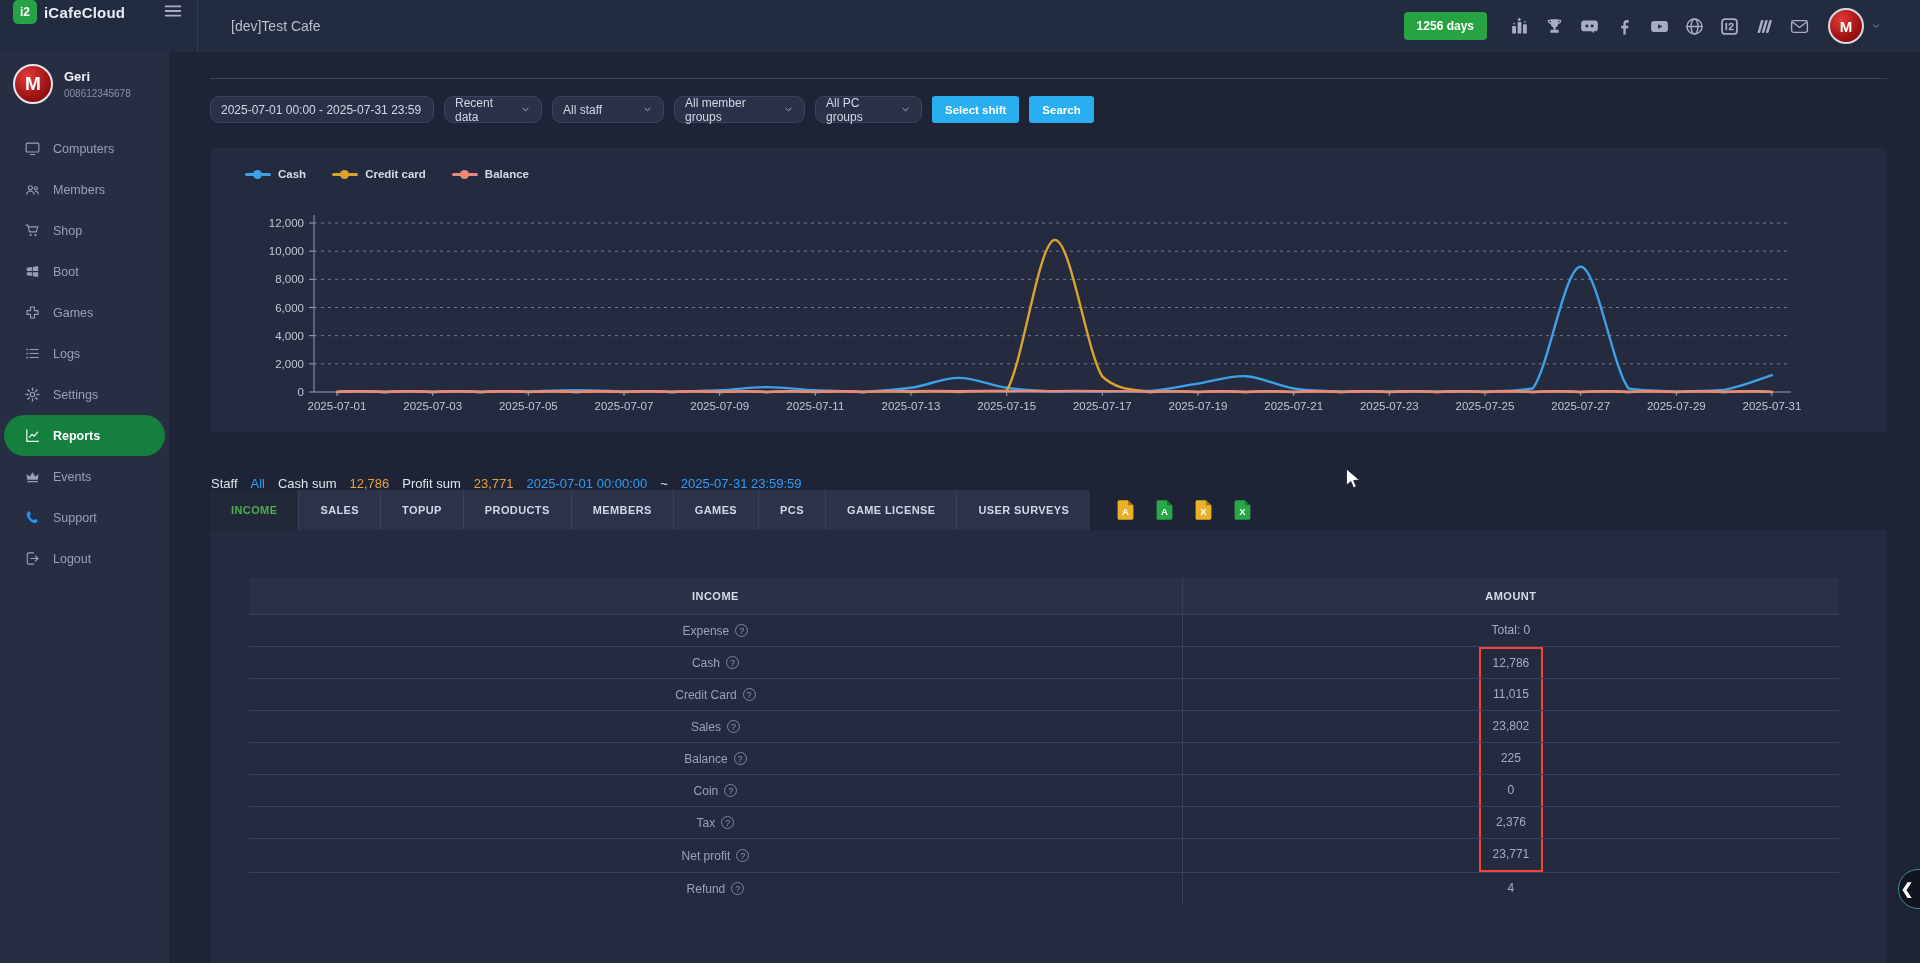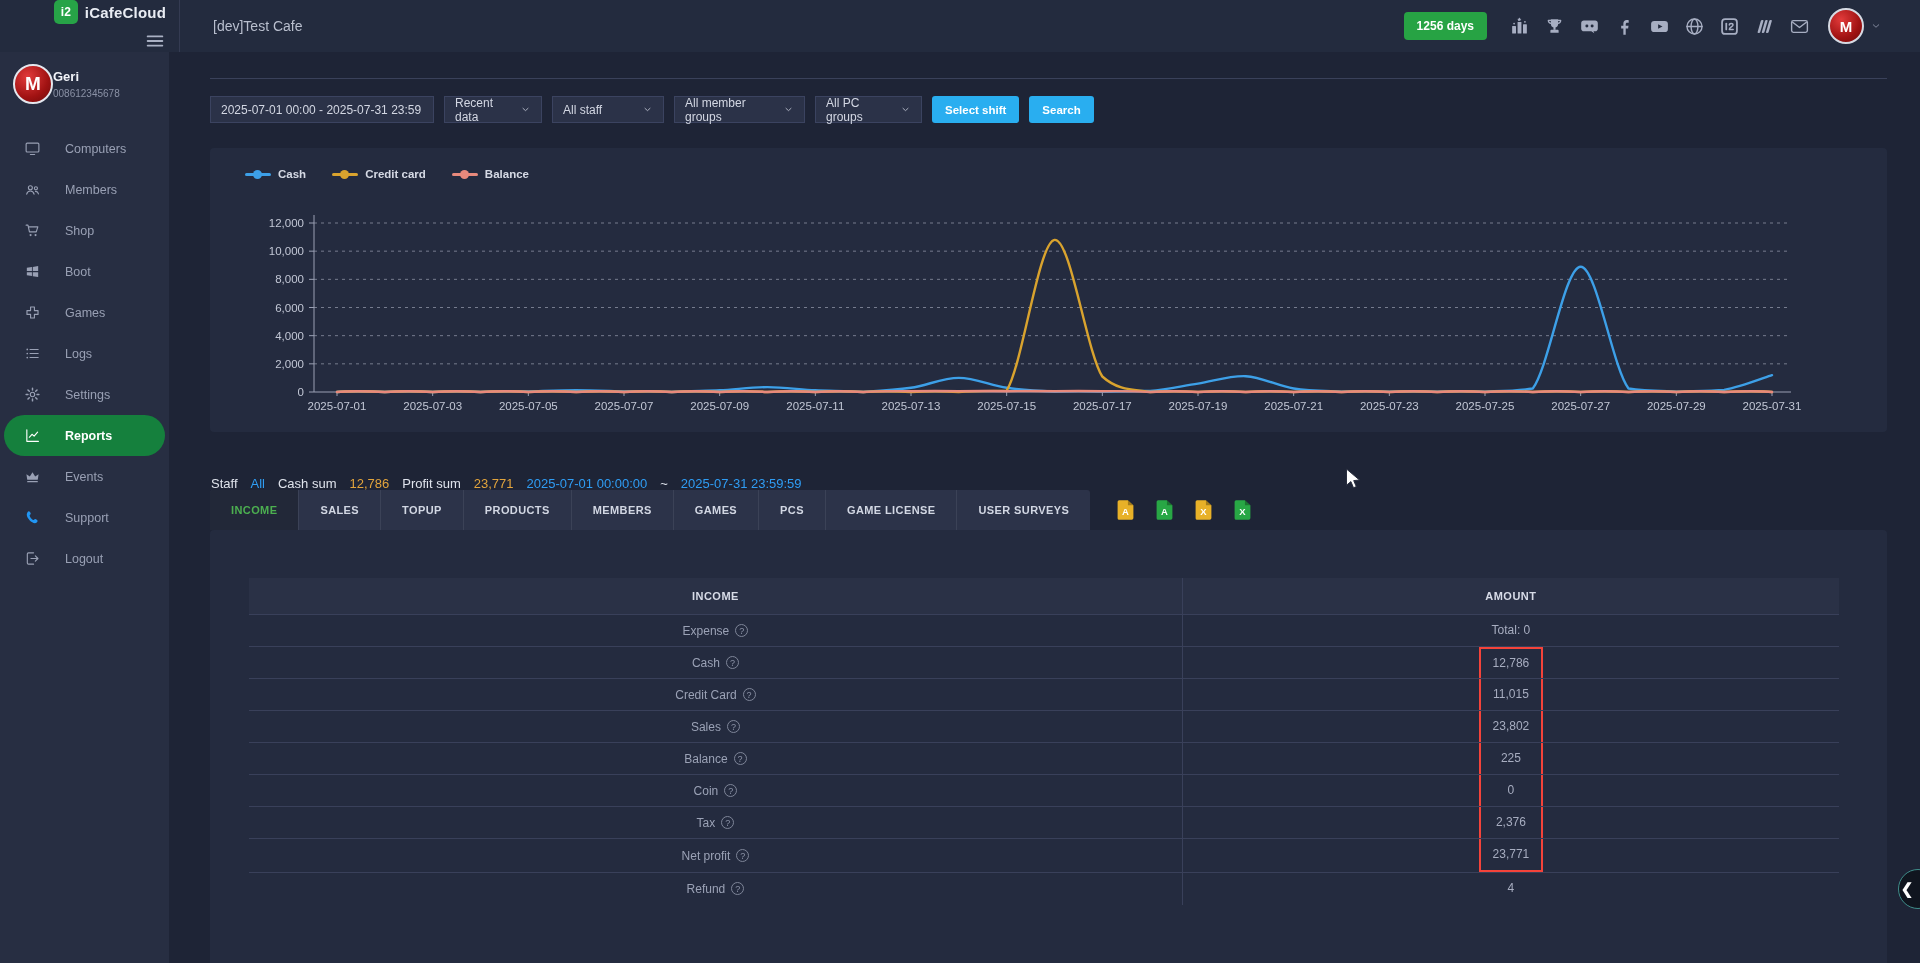--- a/index.html
+++ b/index.html
@@ -1,21 +1,21 @@
 <!DOCTYPE html>
 <html><head>
 <meta charset="utf-8">
 <style>
   html,body{margin:0;padding:0;}
   body{width:1920px;height:963px;position:relative;overflow:hidden;background:#1e2436;
        font-family:"Liberation Sans",sans-serif;color:#c6cbd9;}
   
   .topbar{position:absolute;left:0;top:0;right:0;height:52px;background:#232b3e;display:flex;align-items:center;z-index:5;}
-  .brand{width:180px;height:100%;display:flex;align-items:flex-end;justify-content:space-between;
-         padding:0 13px 0 13px;box-sizing:border-box;border-right:1px solid #343b52;flex-direction:column;}
+  .brand{width:198px;height:100%;display:flex;align-items:flex-start;justify-content:space-between;
+         padding:0 13px 0 13px;box-sizing:border-box;border-right:1px solid #343b52;}
   .brand-left{display:flex;align-items:center;}
   .logo-badge{width:24px;height:24px;background:#27a347;border-radius:5px;color:#fff;font-weight:bold;
               font-size:12px;display:flex;align-items:center;justify-content:center;}
   .brand-name{font-size:15px;font-weight:bold;color:#e9ecf3;margin-left:7px;letter-spacing:.2px;}
   .hamburger{color:#aab1c4;display:flex;cursor:pointer;}
   .page-title{margin-left:33px;font-size:14px;color:#b9bfce;}
   .topbar-right{margin-left:auto;display:flex;align-items:center;padding-right:38px;}
   .days-badge{background:#27a344;color:#fff;font-size:12px;font-weight:bold;padding:7px 13px;border-radius:4px;margin-right:22px;cursor:pointer;}
   .tb-icons{display:flex;align-items:center;gap:14px;color:#a7aec2;}
   .tb-icon{width:21px;height:21px;display:flex;cursor:pointer;}
@@ -24,34 +24,34 @@
           border:2px solid #d6dae3;display:flex;align-items:center;justify-content:center;
           color:#fff;font-weight:bold;font-size:15px;}
   .avatar-chev{color:#8a91a5;margin-left:6px;display:flex;cursor:pointer;}
   
   .sidebar{position:absolute;left:0;top:52px;bottom:0;width:169px;background:#272e42;z-index:4;}
   .user{display:flex;align-items:center;padding:12px 8px 10px 13px;}
   .avatar2{width:40px;height:40px;border-radius:50%;
           background:radial-gradient(circle at 35% 30%, #e23b3b 0%, #a01212 60%, #6d0a0a 100%);
           border:2px solid #e4e7ee;display:flex;align-items:center;justify-content:center;
           color:#fff;font-weight:bold;font-size:19px;box-sizing:border-box;}
-  .user-info{}
+  .user-info{margin-left:11px;}
   .user-name{font-size:13px;font-weight:bold;color:#f1f3f8;}
   .user-phone{font-size:10px;color:#8a91a5;margin-top:4px;}
   .nav{margin-top:14px;}
-  .nav-item{height:41px;display:flex;align-items:center;padding-left:20px;gap:24px;font-size:12.5px;
+  .nav-item{height:41px;display:flex;align-items:center;padding-left:20px;gap:12px;font-size:12.5px;
             color:#99a0b4;cursor:pointer;margin:0 4px;border-radius:21px;box-sizing:border-box;}
   .nav-item svg{flex:0 0 auto;}
   .nav-item.active{background:#15803d;color:#ffffff;font-weight:bold;}
   .nav-item.support-color svg{color:#2196f3;}
   
   .main{position:absolute;left:169px;top:52px;right:0;bottom:0;background:#1e2436;}
   .divider{position:absolute;left:41px;right:33px;top:26px;height:1px;background:#3a415a;}
   .filters{position:absolute;left:41px;top:44px;display:flex;gap:10px;align-items:center;}
-  .f-box{height:27px;box-sizing:border-box;background:#2b3248;border:1px solid #3b4360;border-radius:0;
+  .f-box{height:27px;box-sizing:border-box;background:#2b3248;border:1px solid #3b4360;border-radius:9px;
          color:#d3d7e3;font-size:12px;display:flex;align-items:center;padding:0 10px;cursor:pointer;}
   .f-date{width:224px;}
   .f-select{justify-content:space-between;gap:8px;}
   .f-select .sel-chev{color:#c3c8d6;display:flex;}
   .w1{width:98px;}.w2{width:112px;}.w3{width:131px;}.w4{width:107px;}
   .btn{height:27px;border:none;border-radius:3px;background:#29aef0;color:#fff;font-weight:bold;
        font-size:11.5px;padding:0 13px;cursor:pointer;font-family:"Liberation Sans",sans-serif;}
   
   .chart-panel{position:absolute;left:41px;right:33px;top:96px;height:284px;background:#242b3f;border-radius:4px;}
   .legend{position:absolute;left:35px;top:20px;display:flex;gap:26px;align-items:center;}

